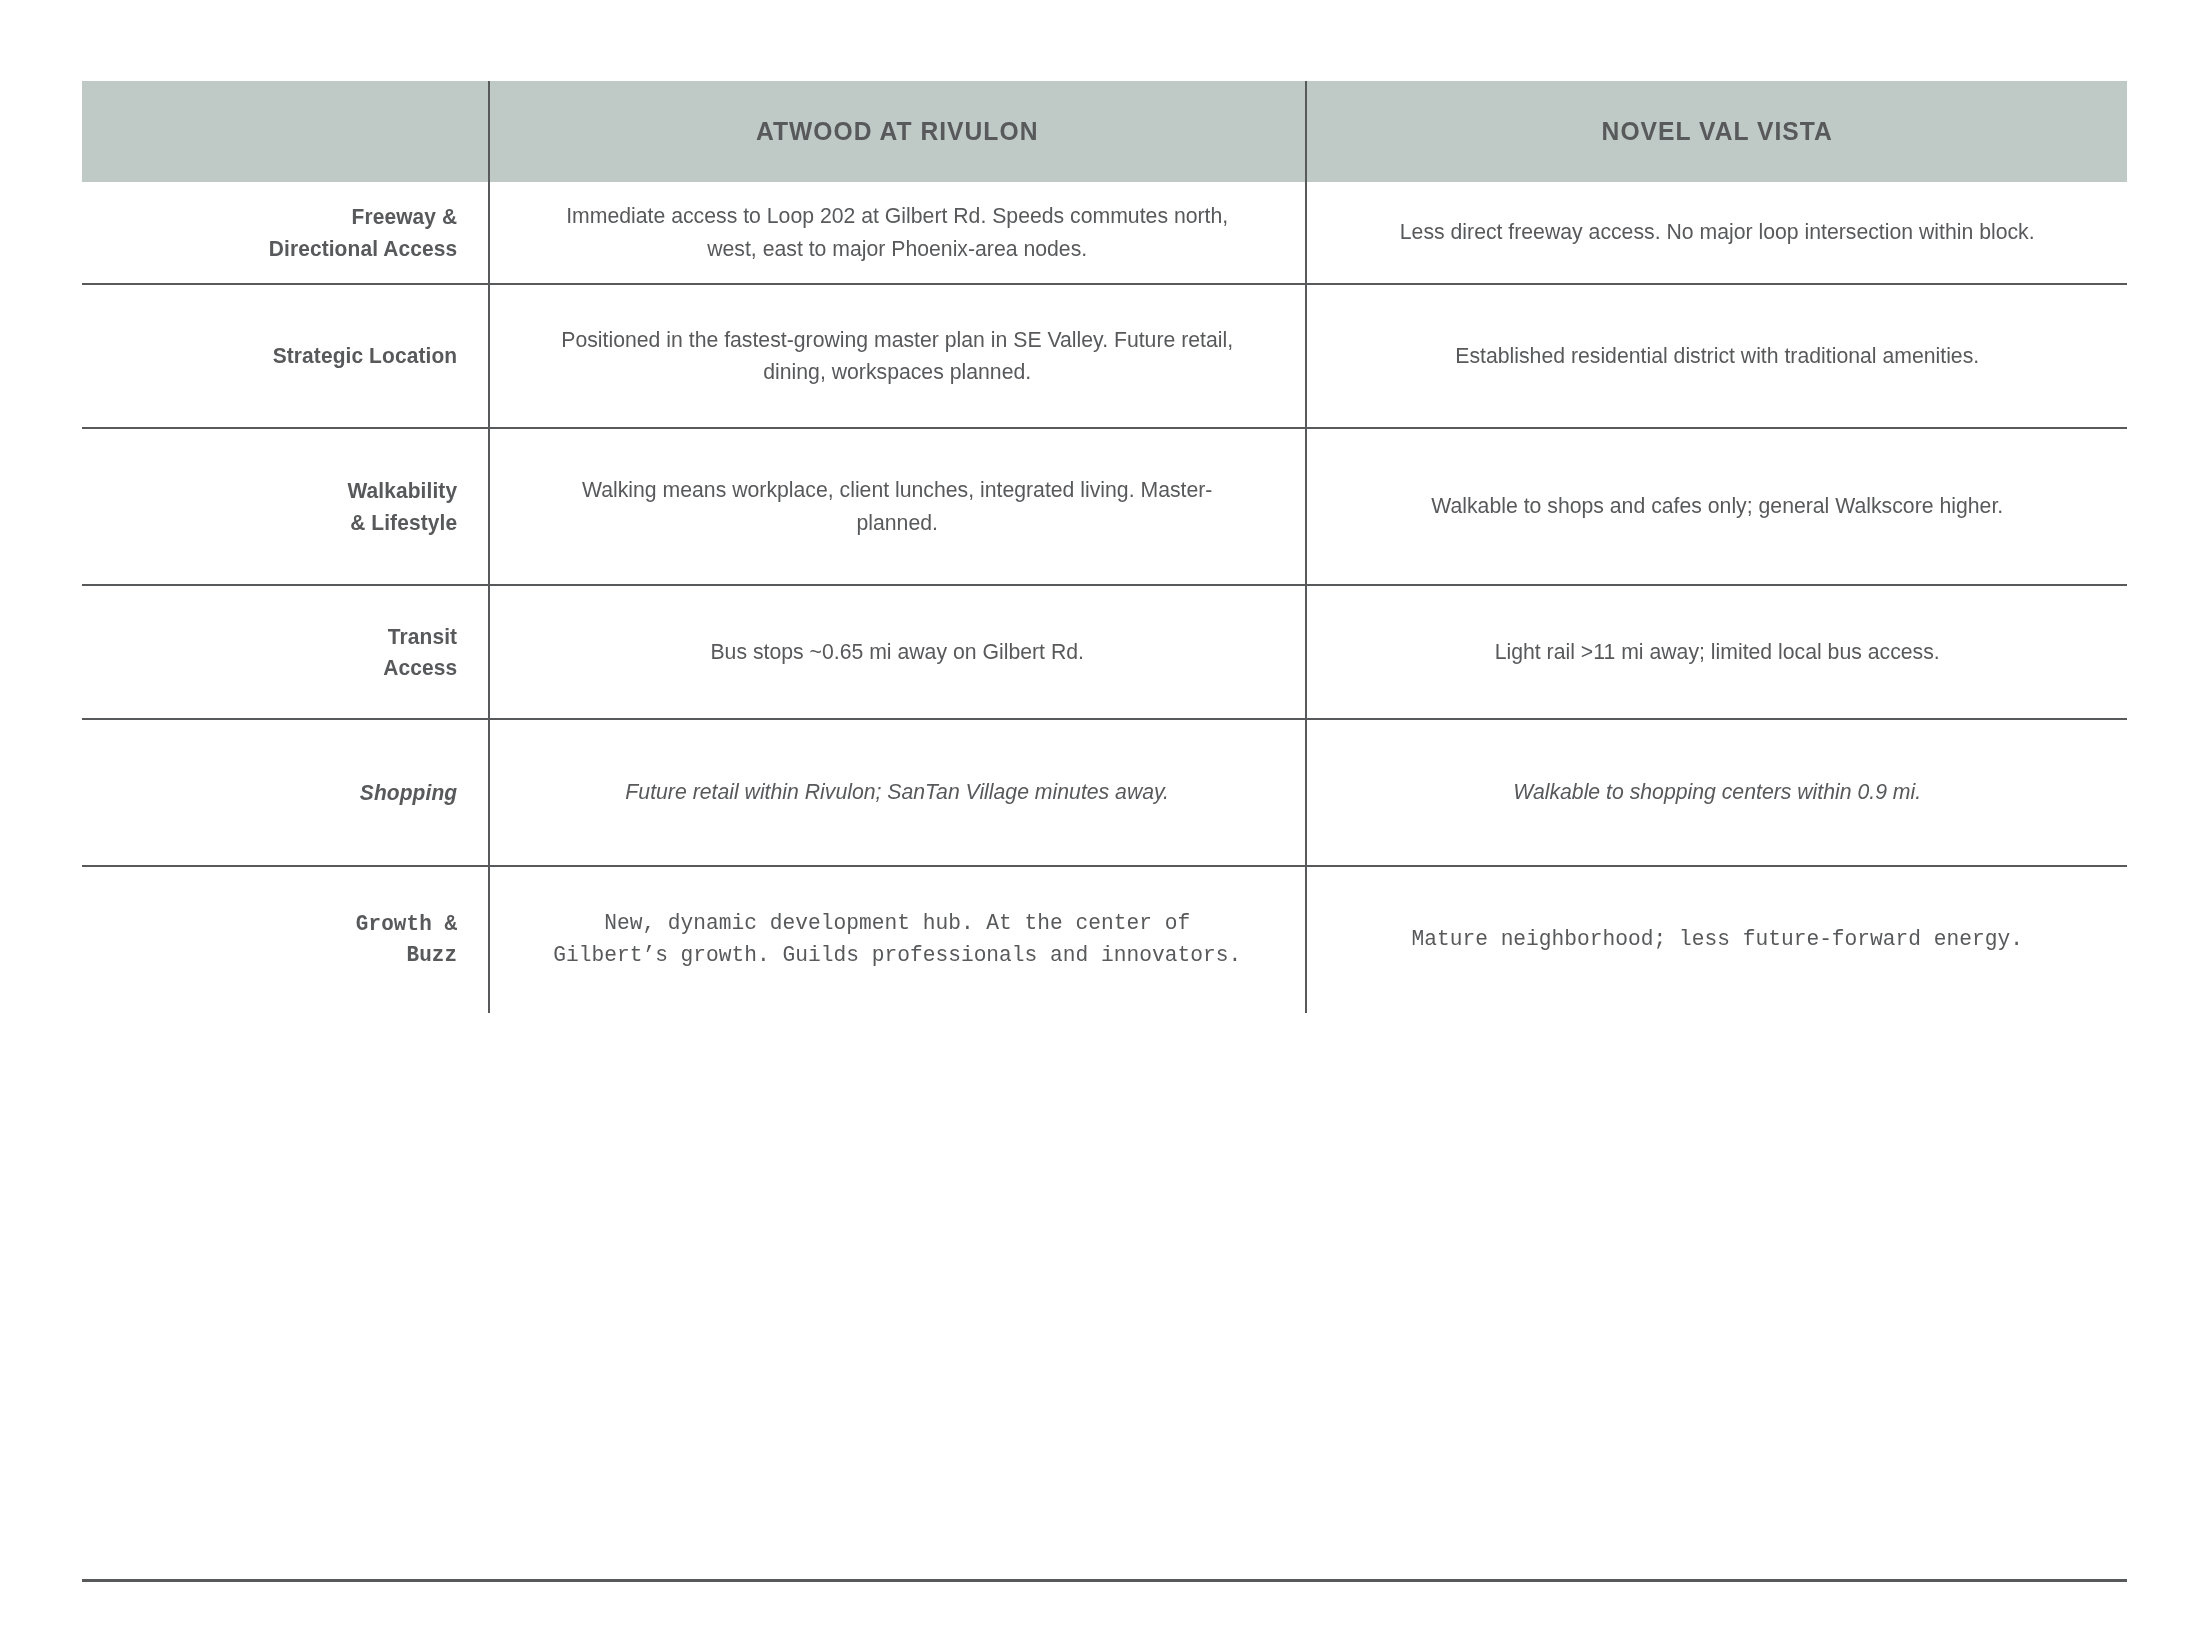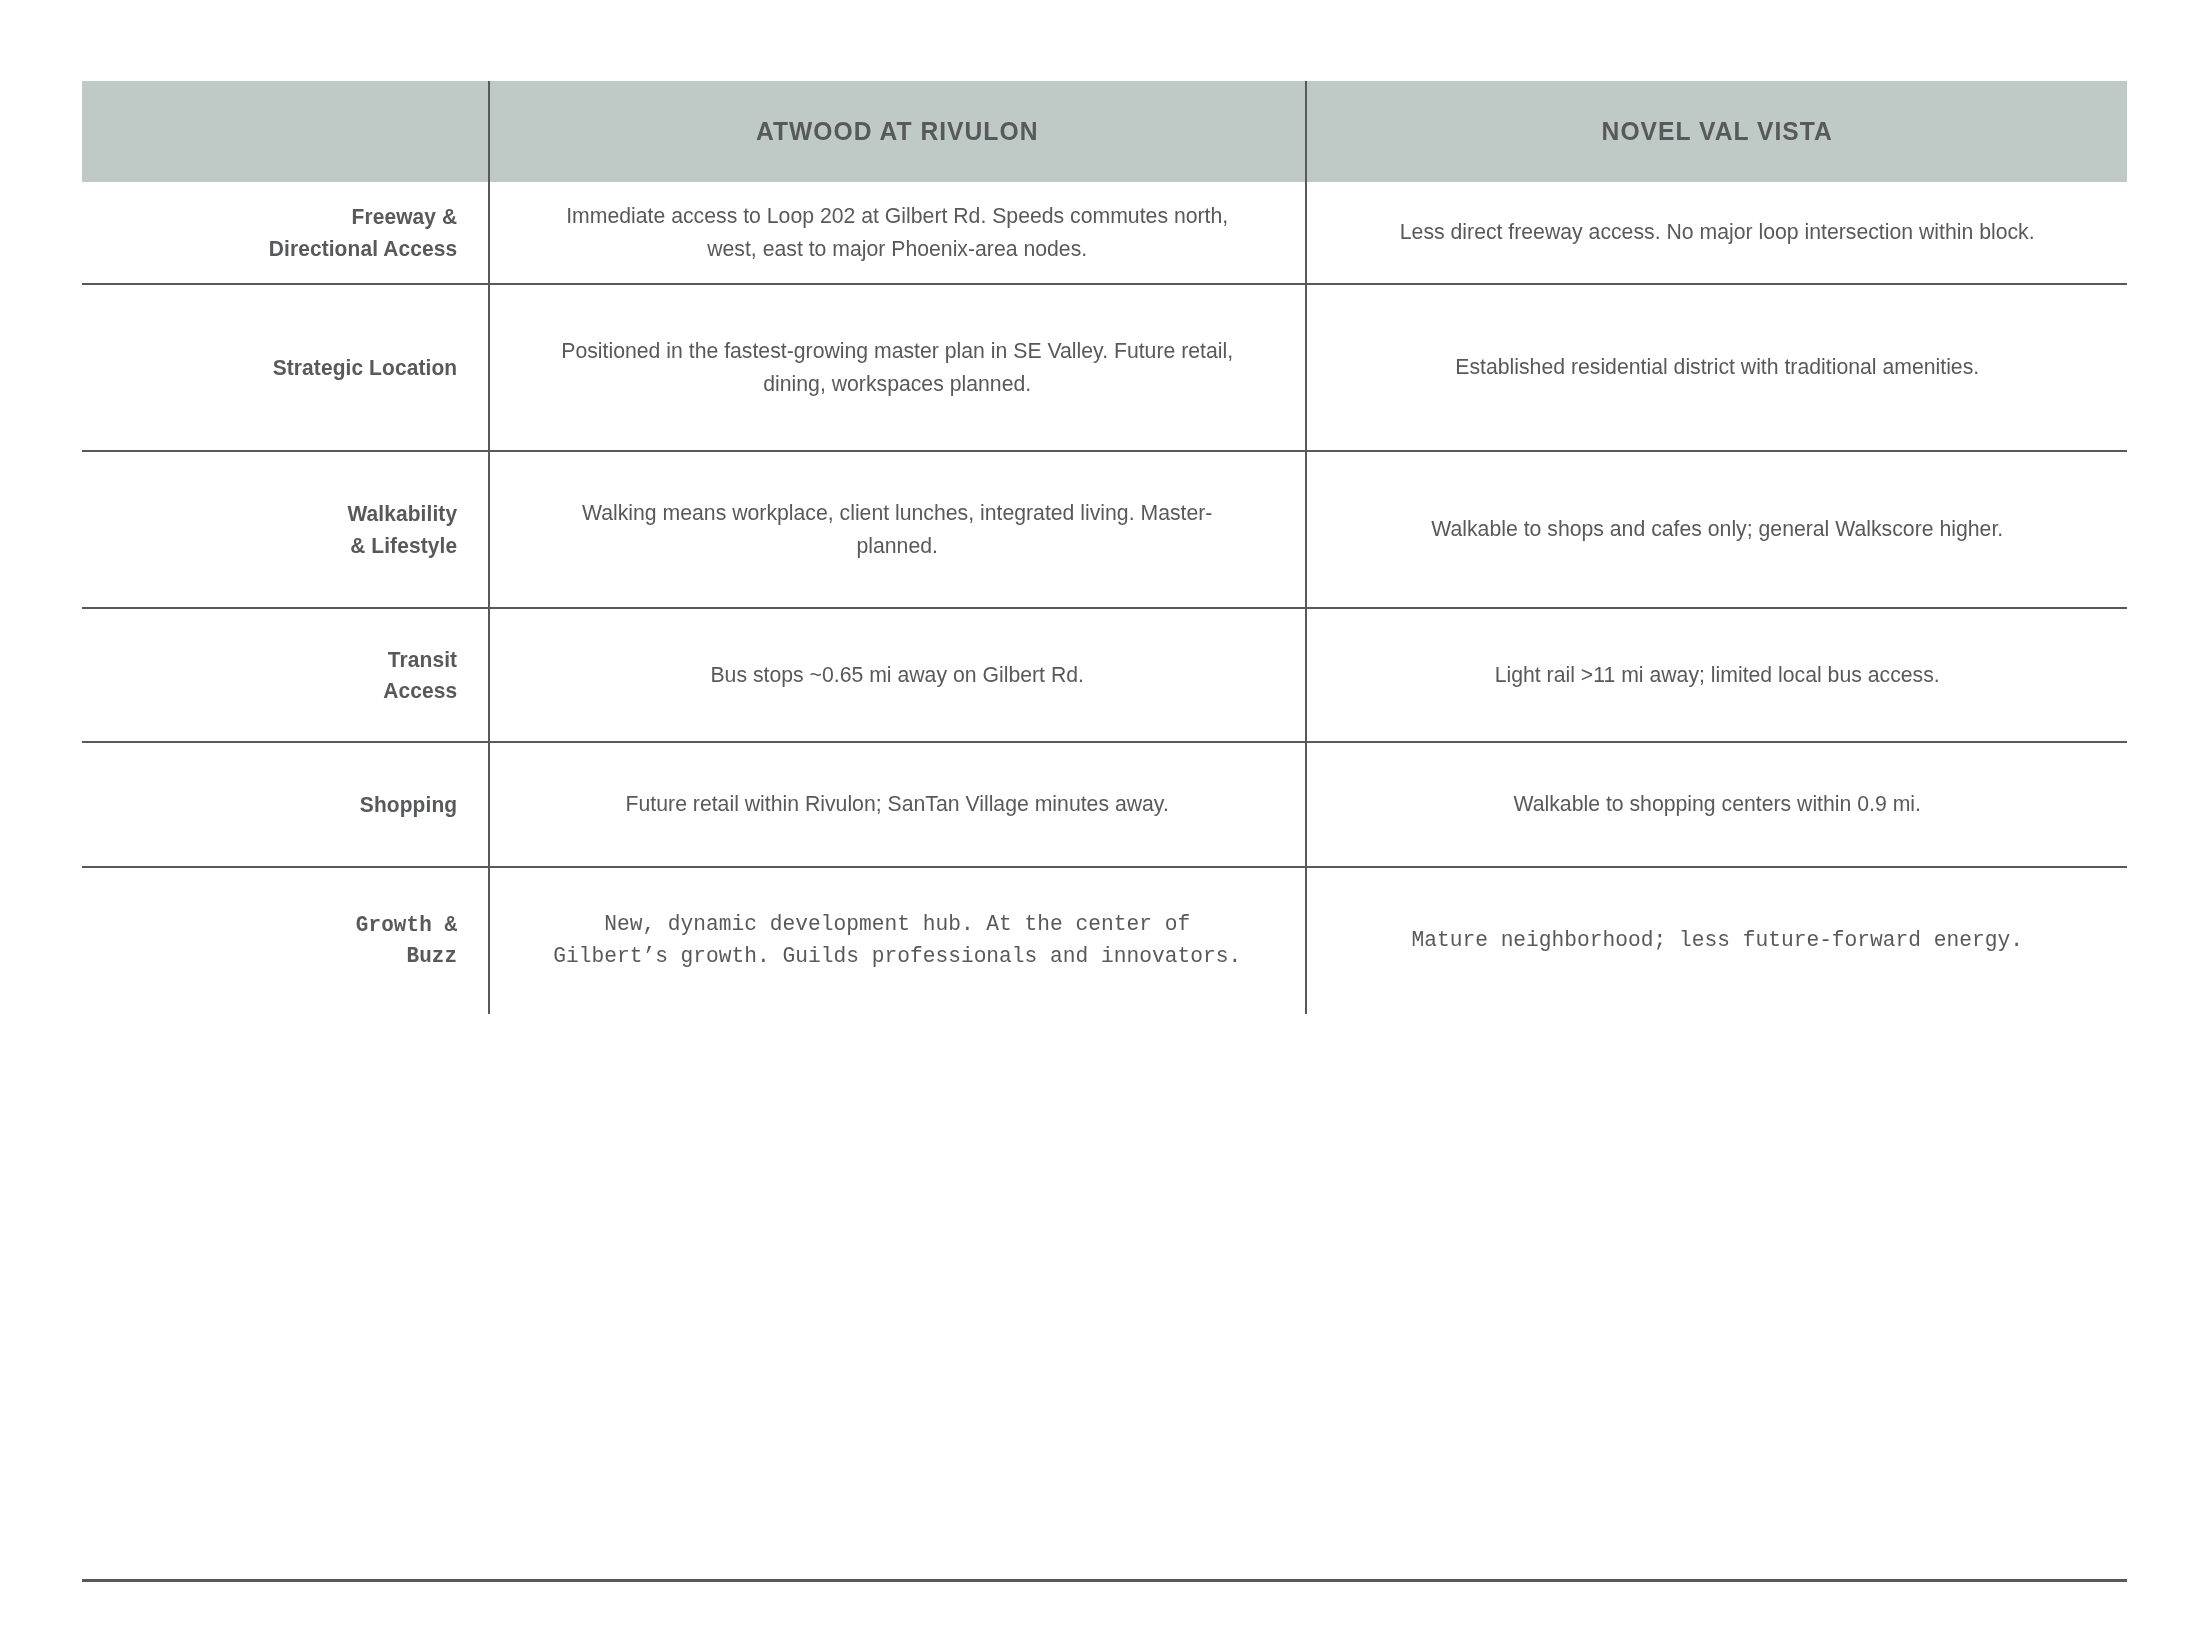--- a/index.html
+++ b/index.html
@@ -101,27 +101,27 @@
   tbody td.c-a .cell-text,
   tbody td.c-b .cell-text {
     display: block;
     transform: scaleX(0.965);
     transform-origin: center;
   }
 
   
   tr.r-h { height: 101px; margin-left: 36px; }
   tr.r0  { height: 102px; }
-  tr.r1  { height: 167px; }
+  tr.r1  { height: 144px; }
   tr.r2  { height: 157px; }
   tr.r3  { height: 157px; }
   tr.r4  { height: 134px; }
   tr.r5  { height: 147px; }
   tr.r6  { height: 147px; }
-  tr.r7  { height: 125px; }
+  tr.r7  { height: 147px; font-style: italic; }
   tr.r8  { height: 147px; font-family: Liberation Mono, monospace; }
 
   .bottom-rule {
     position: absolute;
     left: 82px;
     top: 1579px;
     width: 2045px;
     height: 2.5px;
     background: #58595B;
   }

